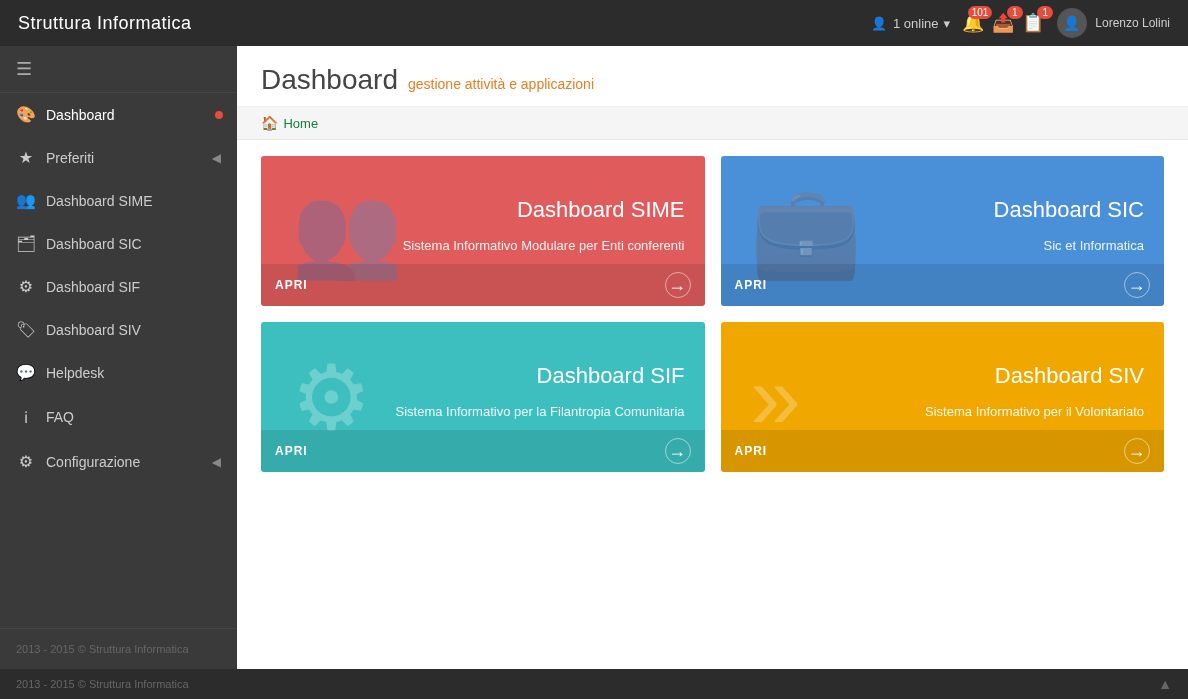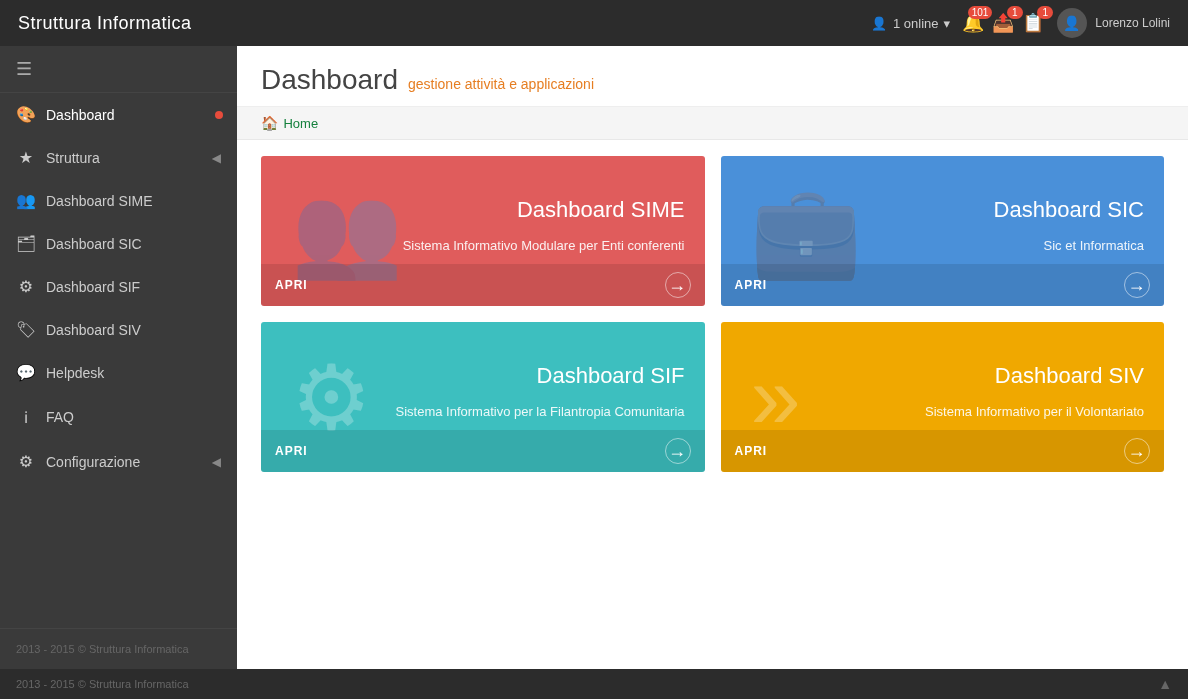--- a/index.html
+++ b/index.html
@@ -337,21 +337,21 @@
 
     <div id="sidebar-items">
         <div class="sidebar-item active">
       <span class="item-icon">🎨</span>
       <span class="item-label">Dashboard</span>
       <span class="active-dot"></span>
 
     </div>
         <div class="sidebar-item">
       <span class="item-icon">★</span>
-      <span class="item-label">Struttura</span>
+      <span class="item-label">Preferiti</span>
 
       <span class="chevron">◀</span>
     </div>
         <div class="sidebar-item">
       <span class="item-icon">👥</span>
       <span class="item-label">Dashboard SIME</span>
 
     </div>
         <div class="sidebar-item">
       <span class="item-icon">🗂</span>

